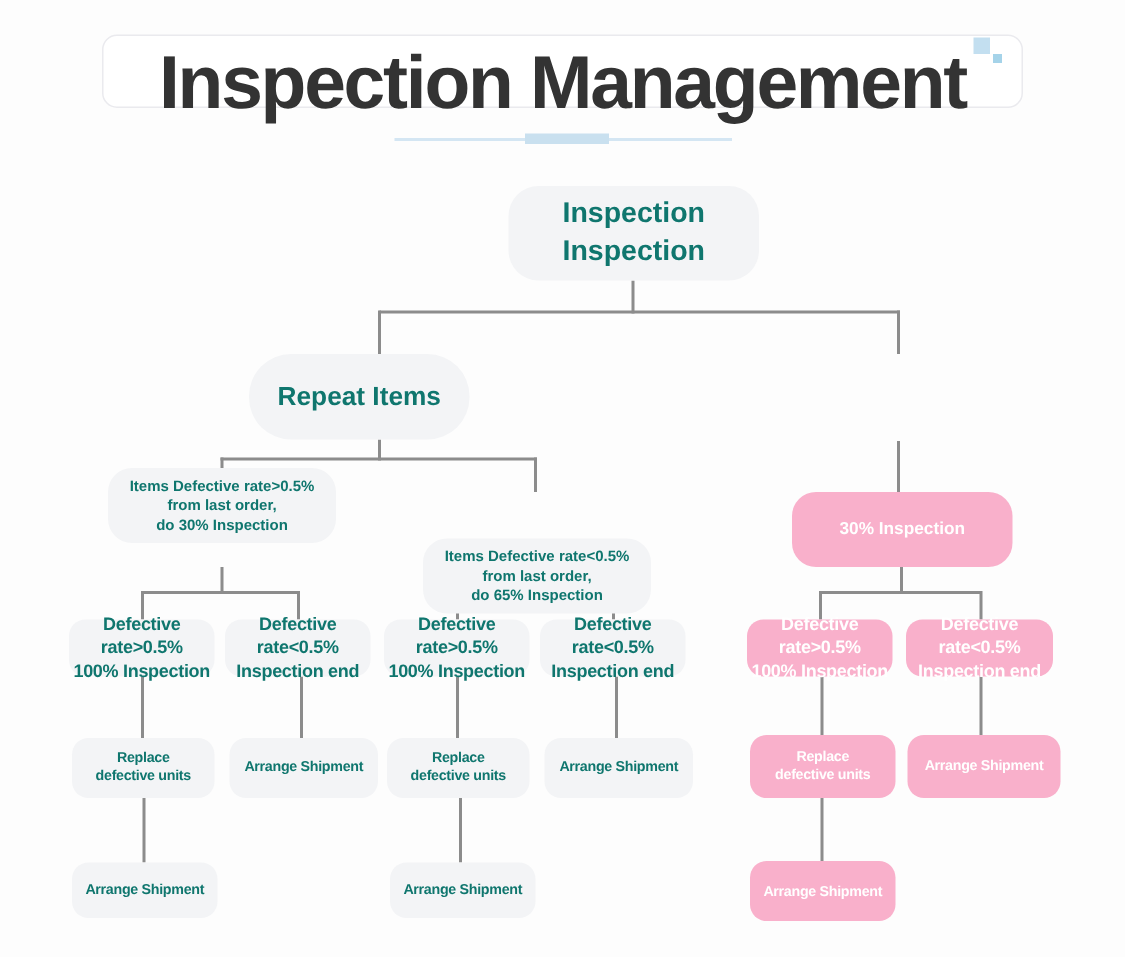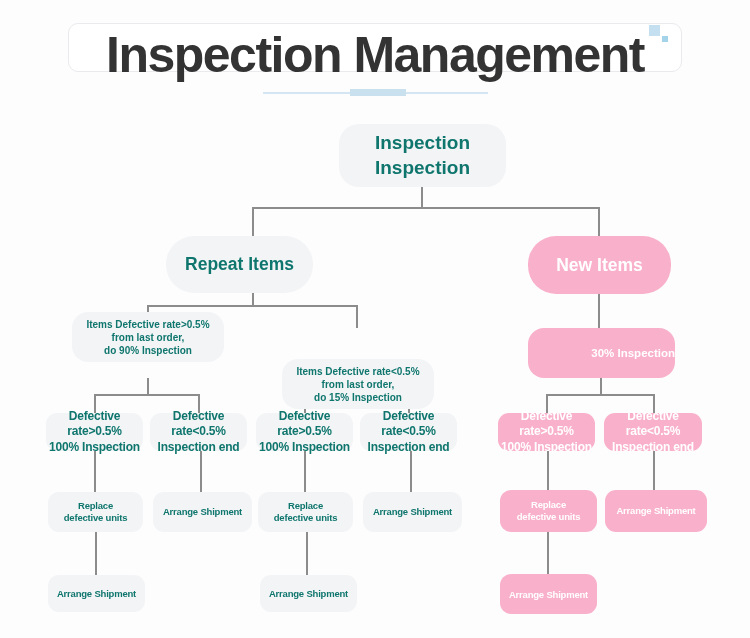--- a/index.html
+++ b/index.html
@@ -34,21 +34,21 @@
   .gray { background:#f3f4f6; color:#0f766e; }
   .pink { background:#f9b0cb; color:#ffffff; }
   .ln { display:block; }
 
   .n-root  { left:339px; top:124px; width:167px; height:63px; border-radius:20px; font-size:19px; line-height:1.27; }
   .n-rep   { left:166px; top:236px; width:147px; height:57px; border-radius:28px; font-size:17.5px; }
   .n-new   { left:528px; top:236px; width:143px; height:58px; border-radius:28px; font-size:17.5px; }
   .n-sub   { top:312px; width:152px; height:50px; border-radius:16px; font-size:10px; line-height:1.3; }
   .n-sub1  { left:72px; }
   .n-sub2  { left:282px;margin-top:47px; }
-  .n-nsub  { left:528px; top:328px; width:147px; height:50px; border-radius:16px; font-size:11.5px;align-items:flex-end; }
+  .n-nsub  { left:528px; top:328px; width:147px; height:50px; border-radius:16px; font-size:11.5px; }
   .lv3     { top:413px; width:97px; height:38px; border-radius:11px; font-size:12px; line-height:1.3; letter-spacing:-0.2px; }
   .n-l3a { left:46px; }  .n-l3b { left:150px; }
   .n-l3c { left:256px; } .n-l3d { left:360px; }
   .n-l3e { left:498px; } .n-l3f { left:604px; width:98px; }
   .lv4     { top:492px; width:95px; height:40px; border-radius:11px; font-size:9.5px; line-height:1.3; letter-spacing:-0.2px; }
   .n-l4a { left:48px; }  .n-l4b { left:153px; width:99px; }
   .n-l4c { left:258px; } .n-l4d { left:363px; width:99px; }
   .n-l4e { left:500px; top:490px; width:97px; height:42px; }
   .n-l4f { left:605px; top:490px; width:102px; height:42px; }
   .lv5     { top:575px; width:97px; height:37px; border-radius:11px; font-size:9.5px; letter-spacing:-0.2px; }
@@ -109,33 +109,30 @@
   <div class="vl" style="left:547px;top:532px;height:42px"></div>
 
   <div class="node gray n-root">
     <span class="ln">Inspection</span>
     <span class="ln">Inspection</span>
   </div>
 
   <div class="node gray n-rep">
     <span class="ln">Repeat Items</span>
   </div>
-  <div class="node pink n-new">
-    <span class="ln">New Items</span>
-  </div>
 
   <div class="node gray n-sub n-sub1">
     <span class="ln">Items Defective rate&gt;0.5%</span>
     <span class="ln">from last order,</span>
-    <span class="ln">do 90% Inspection</span>
+    <span class="ln">do 30% Inspection</span>
   </div>
   <div class="node gray n-sub n-sub2">
     <span class="ln">Items Defective rate&lt;0.5%</span>
     <span class="ln">from last order,</span>
-    <span class="ln">do 15% Inspection</span>
+    <span class="ln">do 65% Inspection</span>
   </div>
   <div class="node pink n-nsub">
     <span class="ln">30% Inspection</span>
   </div>
 
   <div class="node gray lv3 n-l3a">
     <span class="ln">Defective rate&gt;0.5%</span>
     <span class="ln">100% Inspection</span>
   </div>
   <div class="node gray lv3 n-l3b">

